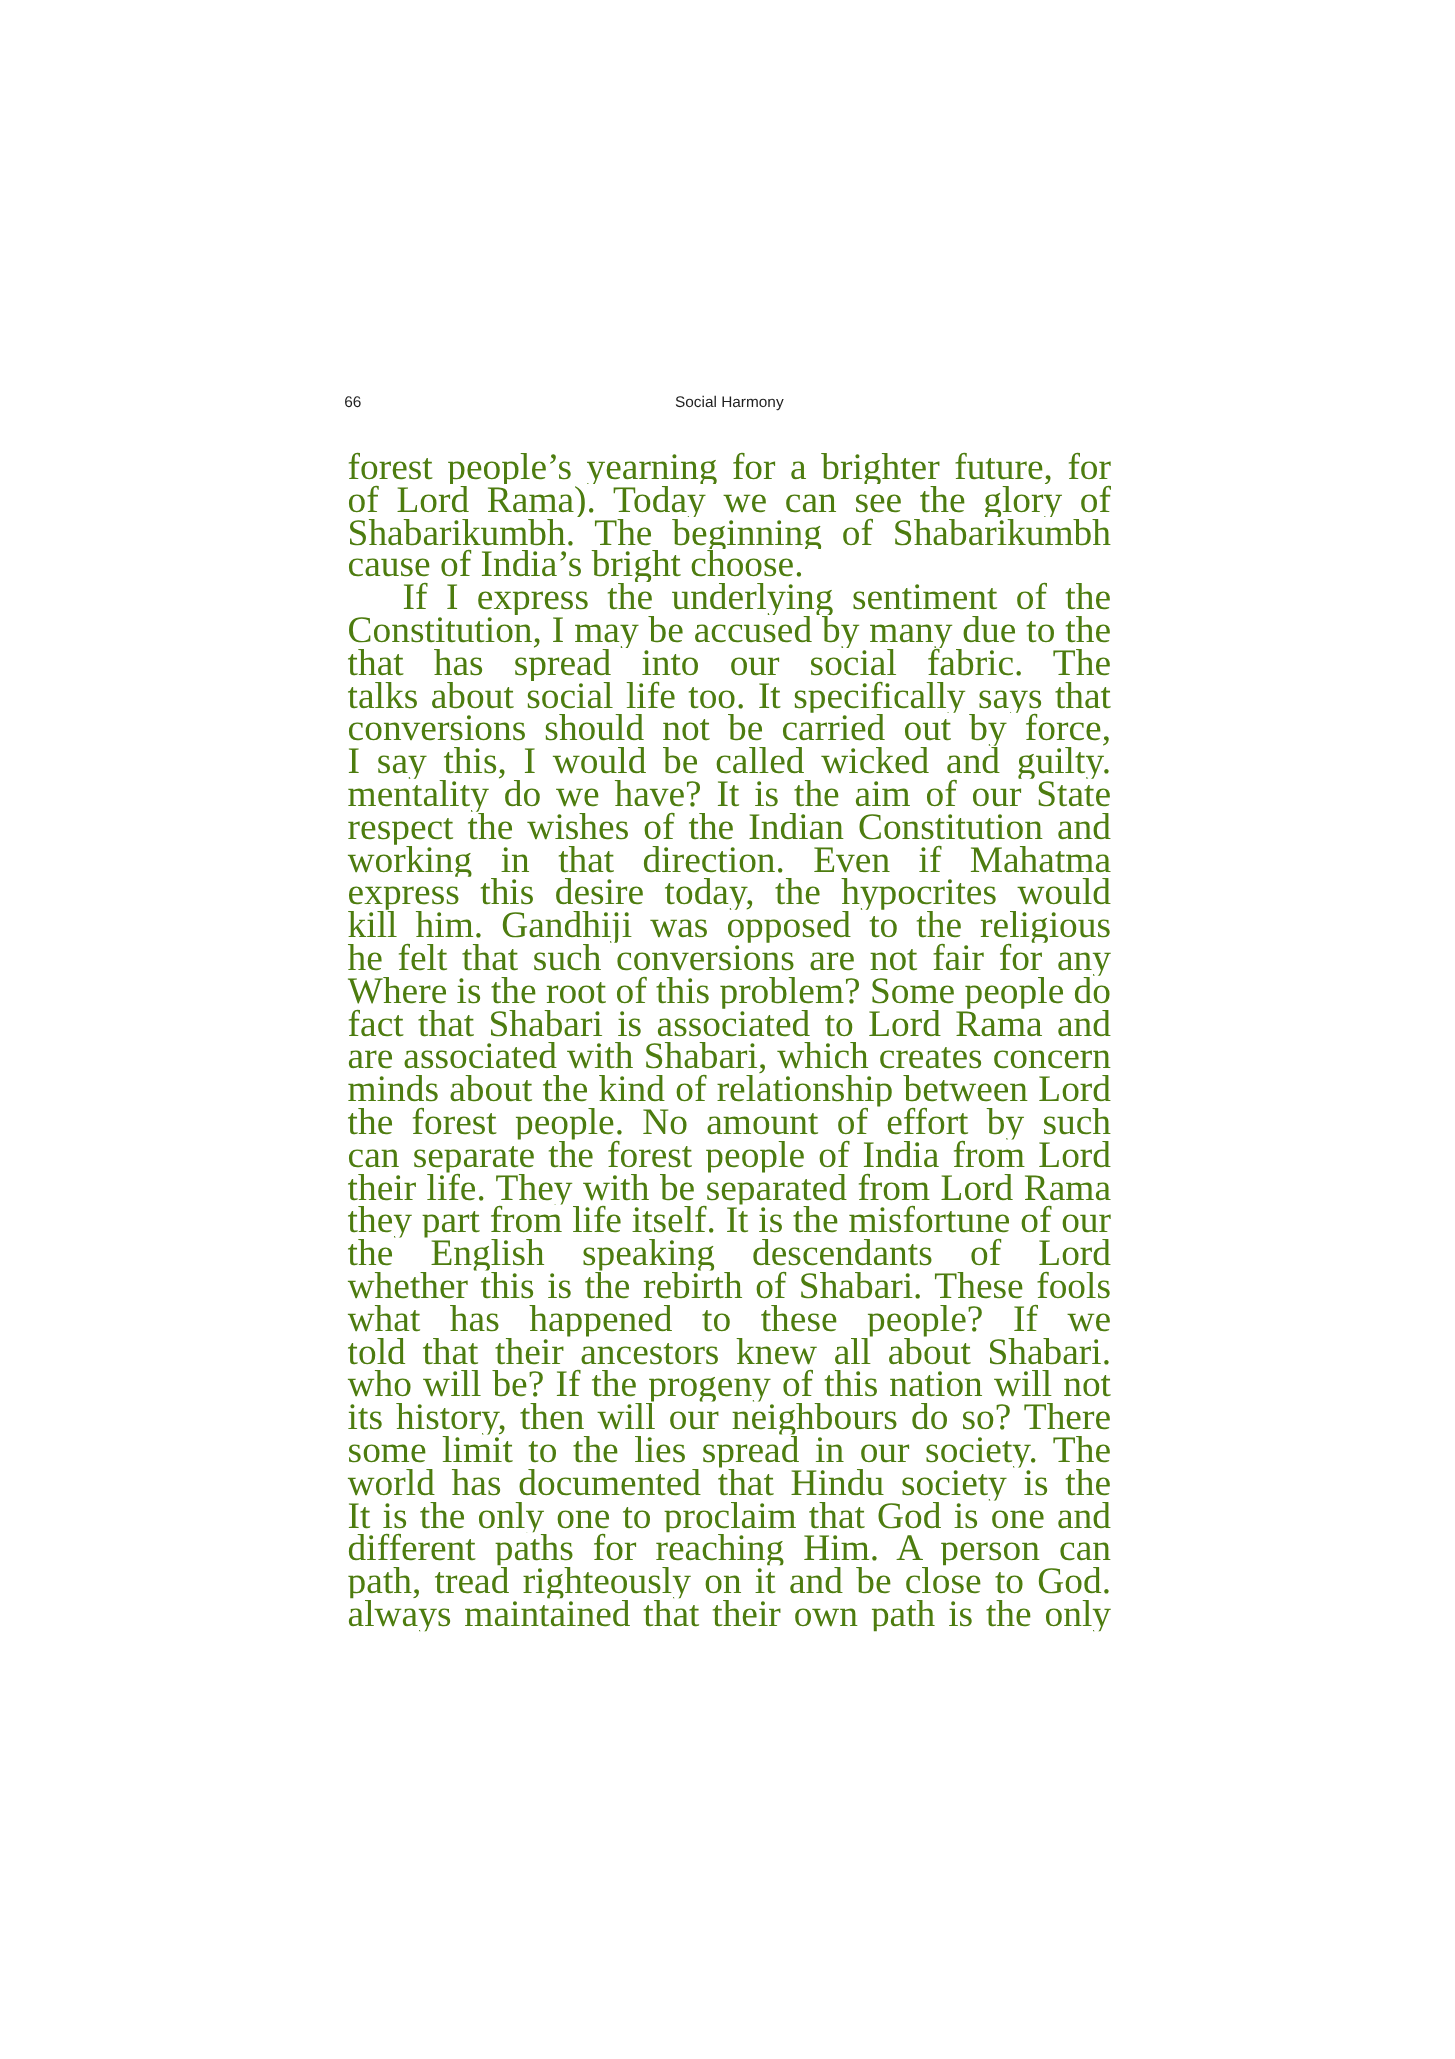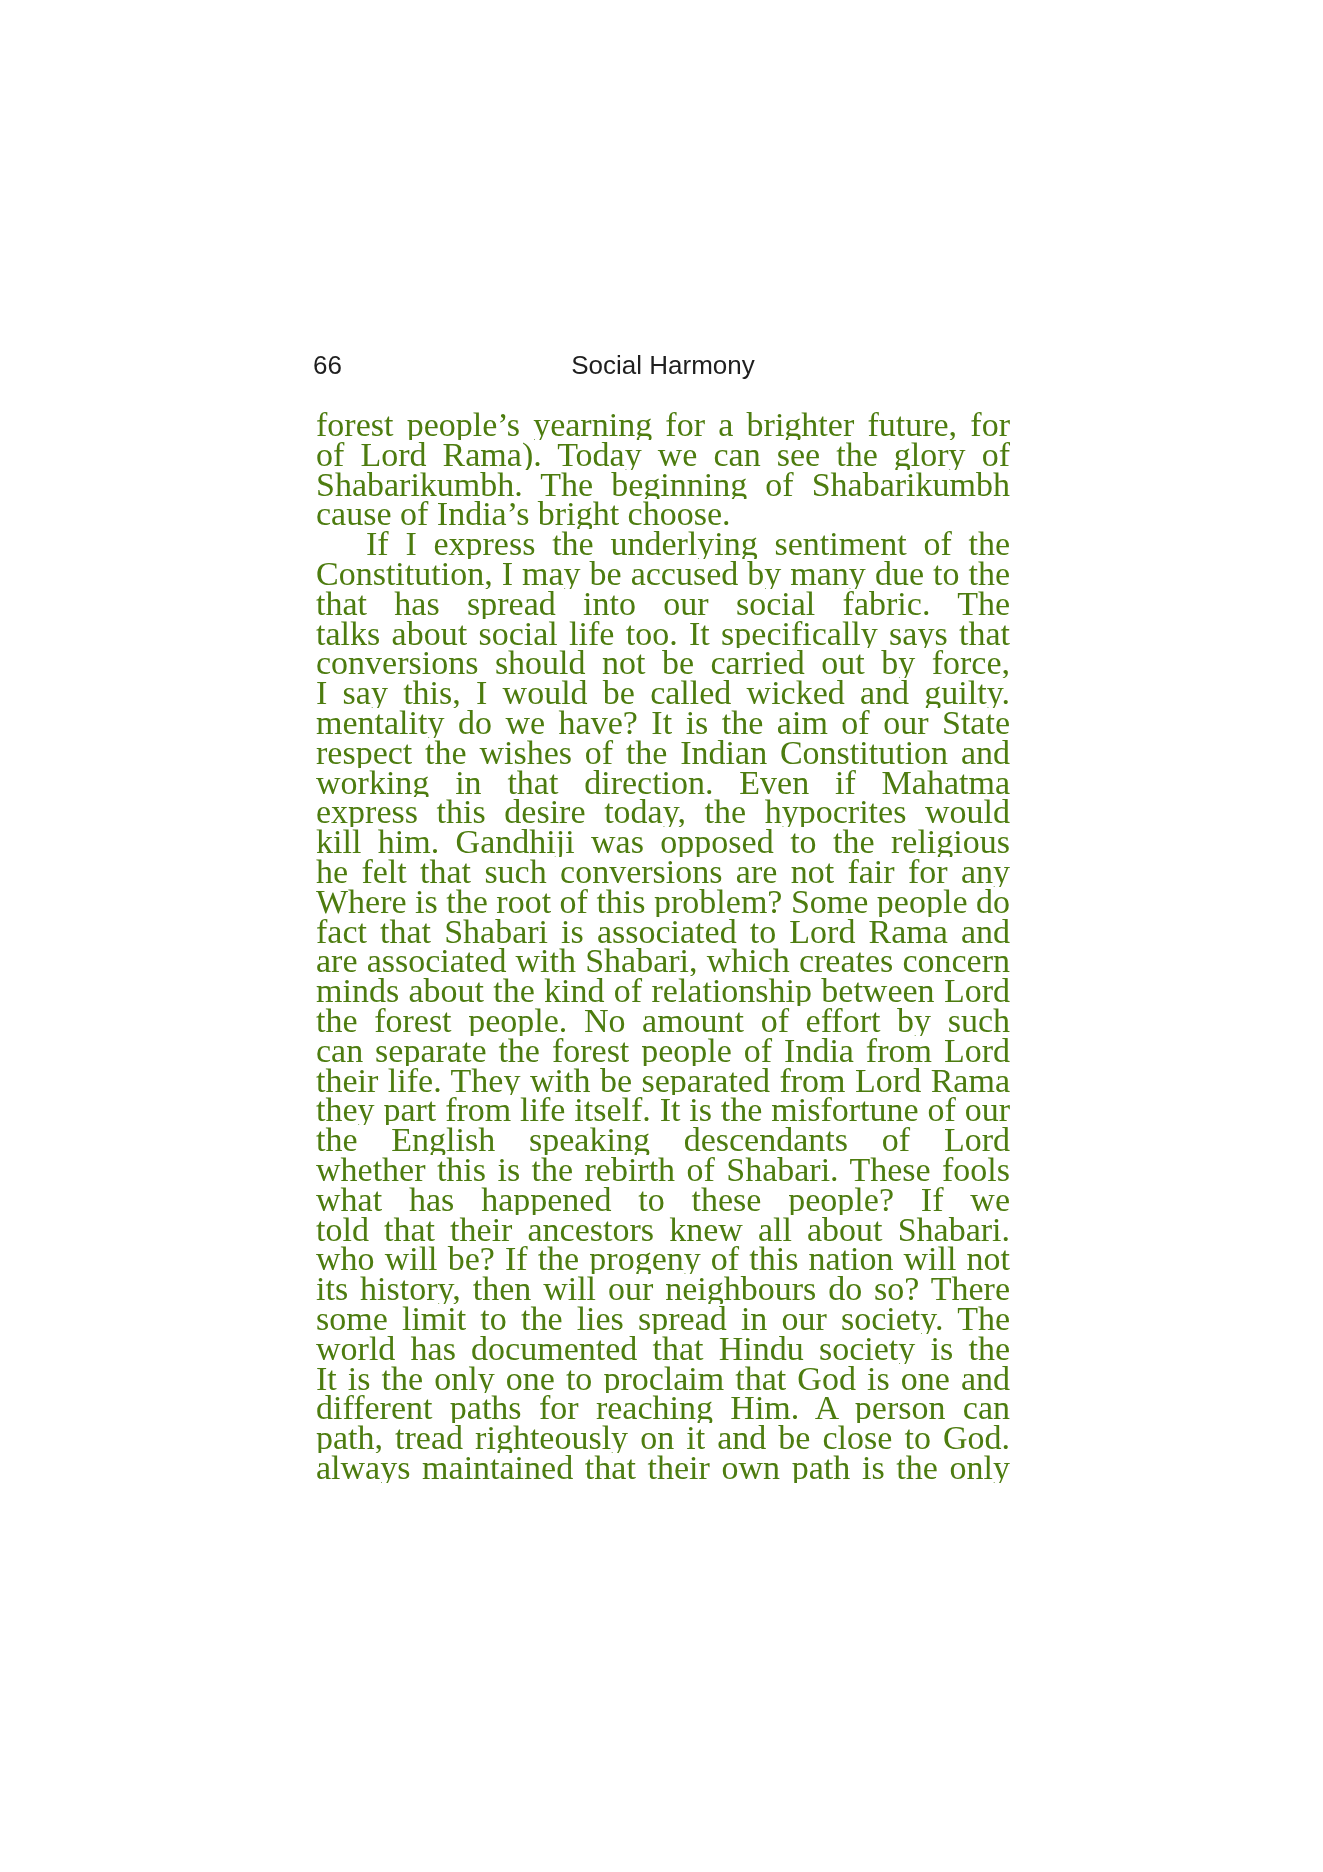--- a/index.html
+++ b/index.html
@@ -14,21 +14,21 @@
     background: #ffffff;
     overflow: hidden;
   }
   .running-header {
     position: absolute;
     left: 316px;
     top: 352px;
     width: 694px;
     height: 26px;
     font-family: "Liberation Sans", sans-serif;
-    font-size: 26px;
+    font-size: 14px;
     line-height: 26px;
     color: #1f1f1f;
   }
   .page-number {
     position: absolute;
     left: -3px;
     top: 0;
   }
   .running-title {
     position: absolute;

